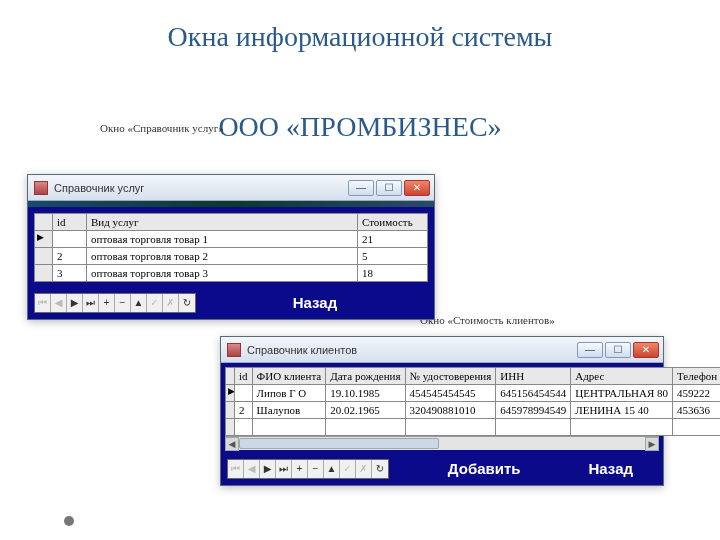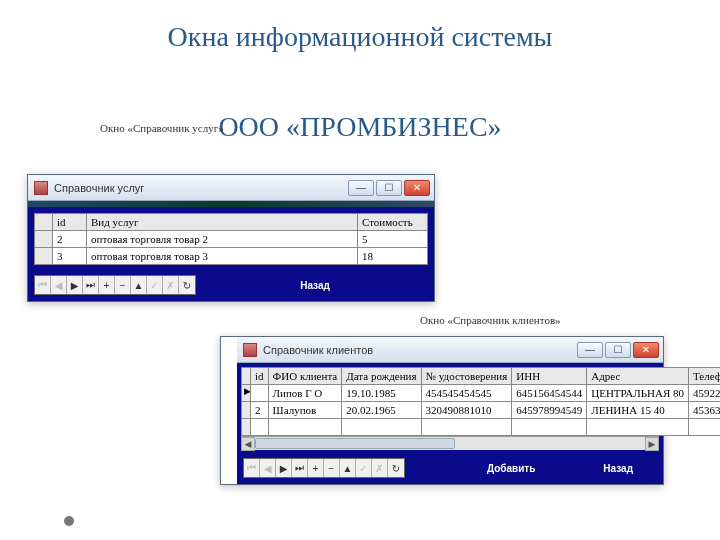--- a/index.html
+++ b/index.html
@@ -31,21 +31,21 @@
 
     .win {
       position: absolute;
       border: 1px solid #5a6a7a;
       box-shadow: 0 2px 8px rgba(0,0,0,0.25);
       font-size: 11px;
     }
     
     .w1 { left: 27px; top: 142px; width: 408px; margin-top: 32px; }
     
-    .w2 { left: 220px; top: 336px; width: 444px; padding-left: 16px; }
+    .w2 { left: 220px; top: 336px; width: 444px; }
 
     .titlebar {
       height: 26px;
       background: linear-gradient(#f3f6fb, #d6e0ee);
       display: flex;
       align-items: center;
       padding: 0 4px 0 6px;
       border-bottom: 1px solid #9aaac0;
     }
     .titlebar .icon {
@@ -136,21 +136,21 @@
       font-size: 10px;
       color: #333;
       background: #f0f0f0;
     }
     .nav-btn.dis { color: #bbb; }
     .nav-btn:last-child { border-right: none; }
 
     .action-btn {
       color: #fff;
       font-weight: bold;
-      font-size: 10px;
+      font-size: 15px;
       text-align: center;
       padding: 2px 8px;
     }
     .flex-spacer { flex: 1; }
 
     
     .hscroll {
       height: 14px;
       background: #e4e4e4;
       border-top: 1px solid #999;
@@ -183,21 +183,21 @@
 </head>
 <body>
 
 <div class="page-title">
   <span>Окна информационной системы</span><br>
   <br>
   <span>ООО «ПРОМБИЗНЕС»</span>
 </div>
 
 <div class="caption caption1">Окно «Справочник услуг»</div>
-<div class="caption caption2">Окно «Справочник клиентов»</div>
+<div class="caption caption2">Окно «Стоимость клиентов»</div>
 
 <div class="win w1">
   <div class="titlebar">
     <div class="icon"></div>
     <div class="title-text">Справочник услуг</div>
     <div class="win-btns">
       <div class="win-btn">—</div>
       <div class="win-btn">☐</div>
       <div class="win-btn close">✕</div>
     </div>
@@ -210,20 +210,26 @@
           <col style="width:34px">
           <col>
           <col style="width:70px">
       </colgroup>
       <tbody>
           <tr>
         <th class="rowhead"></th>
         <th>id</th>
         <th>Вид услуг</th>
         <th>Стоимость</th>
+      </tr>
+      <tr>
+        <td class="rowhead selected"></td>
+        <td class="num"></td>
+        <td>оптовая торговля товар 1</td>
+        <td class="num">21</td>
       </tr>
       <tr>
         <td class="rowhead"></td>
         <td class="num">2</td>
         <td>оптовая торговля товар 2</td>
         <td class="num">5</td>
       </tr>
       <tr>
         <td class="rowhead"></td>
         <td class="num">3</td>

